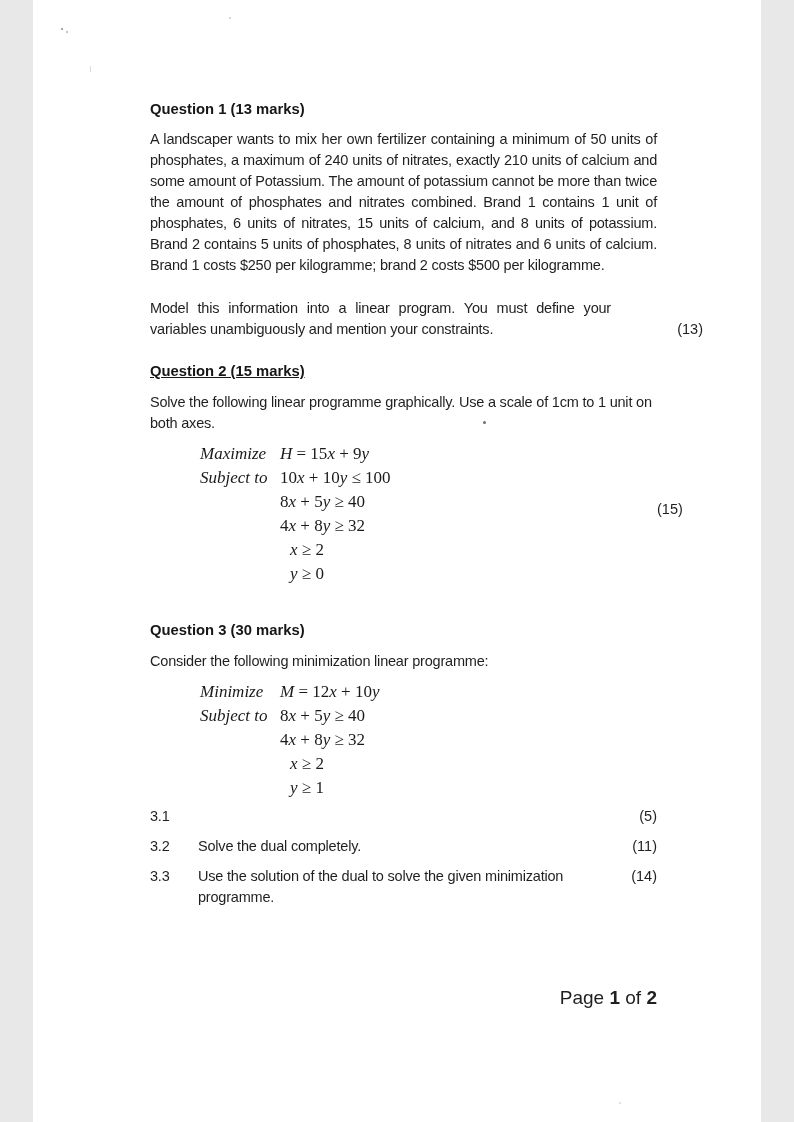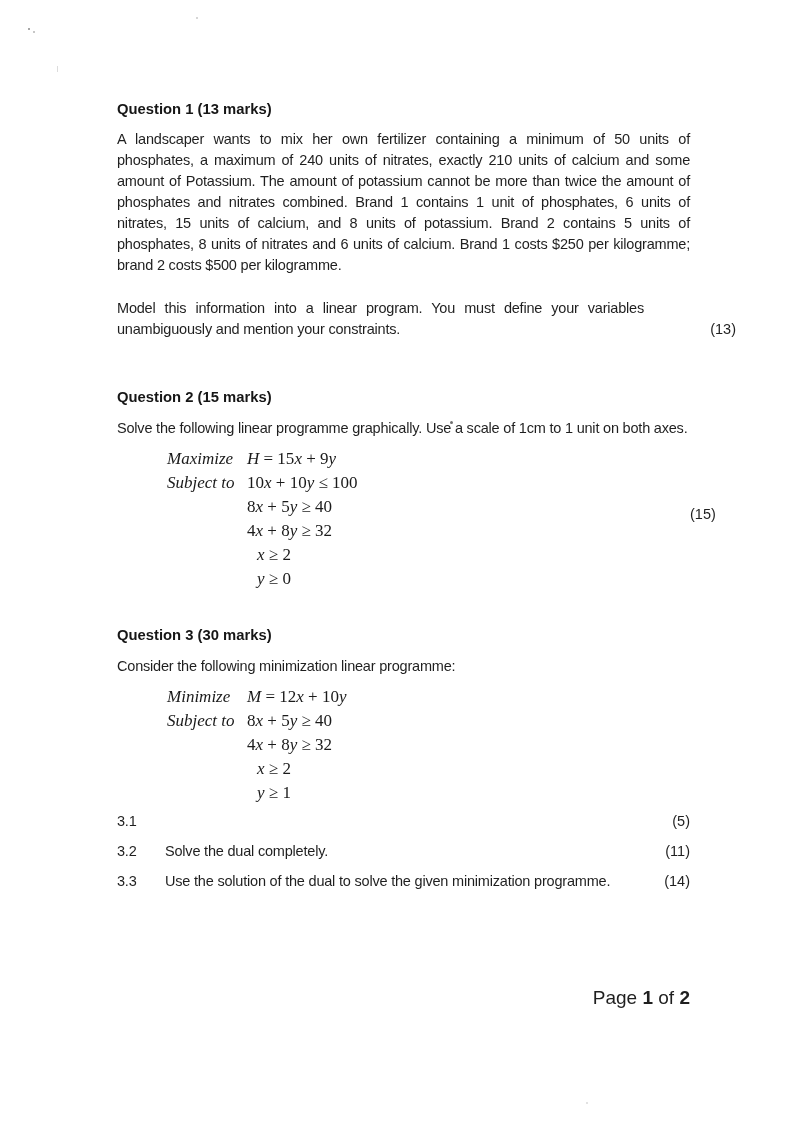--- a/index.html
+++ b/index.html
@@ -1,18 +1,18 @@
 <!DOCTYPE html>
 <html><head>
 <meta charset="utf-8">
 <style>
   html,body { margin:0; padding:0; background:#e8e8e8; }
   .page {
     position:relative;
-    width:794px; height:1122px;
+    width:728px; height:1122px;
     margin:0 auto;
     background:#ffffff;
     font-family:"Liberation Sans", sans-serif;
     color:#1f1f1f;
     overflow:hidden;
   }
   .content {
     position:absolute;
     left:117px; right:104px; top:98px;
   }
@@ -33,21 +33,21 @@
   .task-par {
     position:relative;
     margin-top:22px;
     padding-right:46px; 
   }
   .marks-inline {
     position:absolute;
     right:-46px; bottom:0;
     letter-spacing:0;
   }
-  .q2-head { margin-top:46px; }
+  .q2-head { margin-top:20px;text-decoration:underline; }
   .q3-head { margin-top:33px; }
   .intro-par { margin-top:10px; text-align:left; }
   .mathblock {
     position:relative;
     margin-top:8px;
     margin-left:50px;
     font-family:"Liberation Serif", serif;
     font-size:17px;
     line-height:24px;
     color:#1a1a1a;

